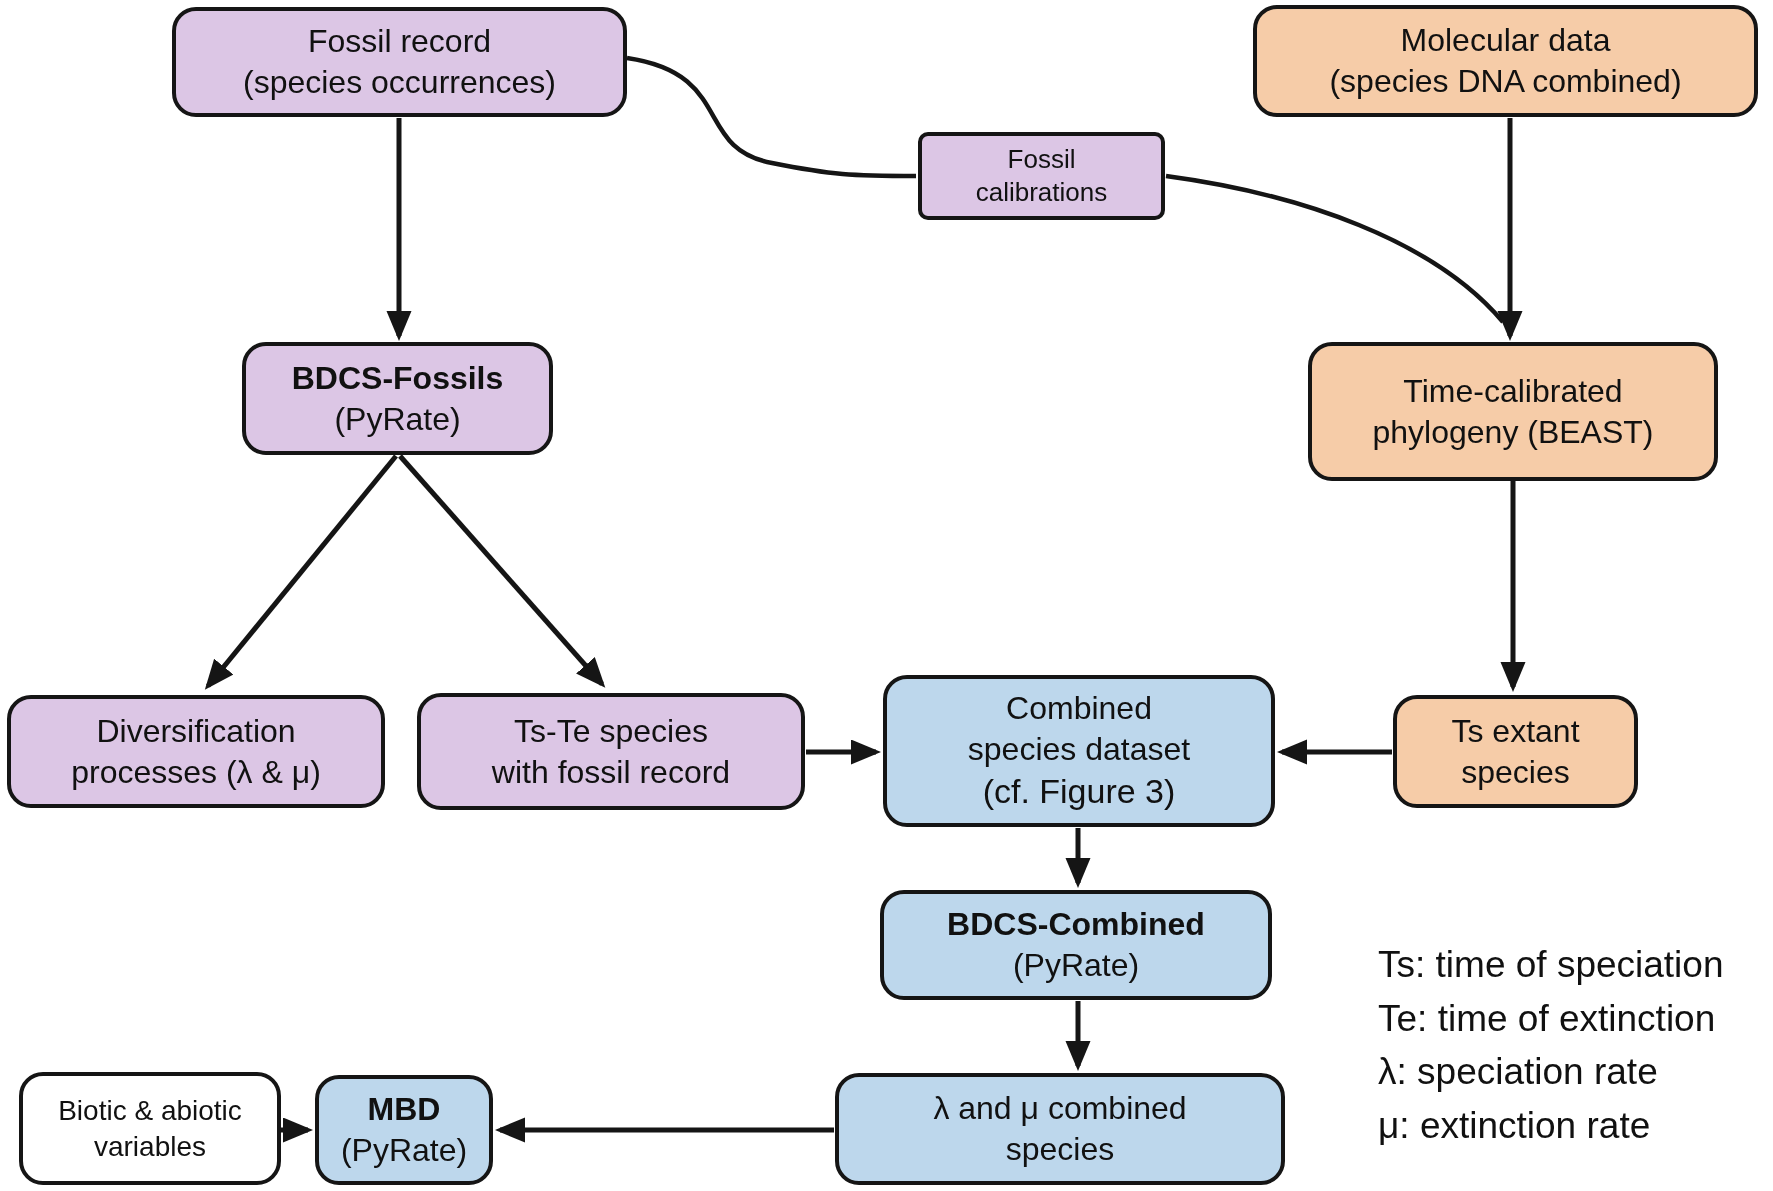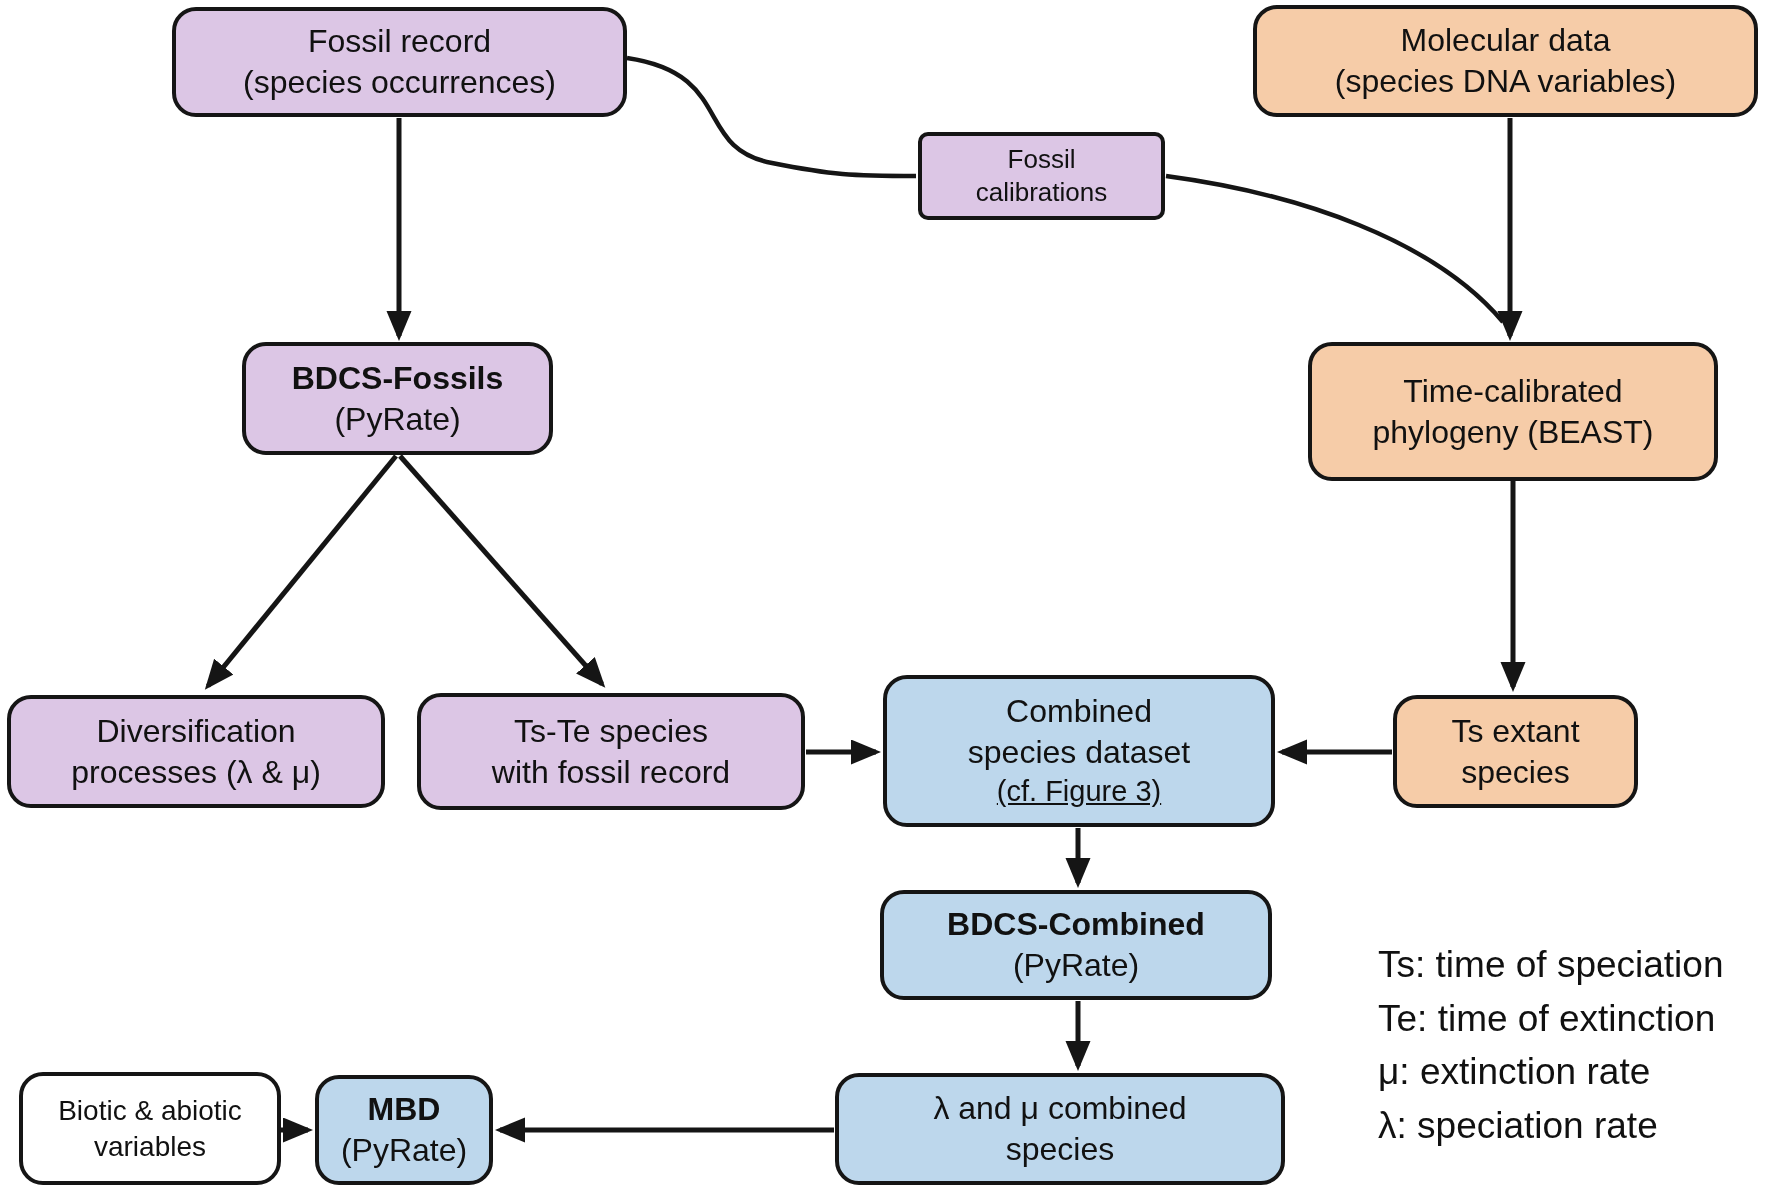--- a/index.html
+++ b/index.html
@@ -26,21 +26,21 @@
     text-align:center;
     font-size:32px;line-height:1.28;
     white-space:nowrap;
   }
   .purple{background:var(--purple,#dcc6e5);}
   .orange{background:var(--orange,#f6cca8);}
   .blue{background:var(--blue,#bdd7ec);}
   .white{background:var(--box_white,#ffffff);}
   .small{font-size:26px;border-radius:10px;}
   .f28{font-size:28px;}
-  .sub{font-size:29px;text-decoration:underline;}
+  .sub{font-size:34px;}
   .b{font-weight:700;}
   .i{}
   .legend{
     position:absolute;
     font-size:37px;line-height:1.45;
     white-space:nowrap;
   }
 </style>
 </head>
 <body>
@@ -68,21 +68,21 @@
     <path class="arrow" d="M236 1130 L308 1130" marker-end="url(#ah)"></path>
   </svg>
 
   <div class="node purple" style="left:172px;top:7px;width:455px;height:110px">
     <div>Fossil record</div>
     <div>(species occurrences)</div>
   </div>
 
   <div class="node orange" style="left:1253px;top:5px;width:505px;height:112px">
     <div>Molecular data</div>
-    <div>(species DNA variables)</div>
+    <div>(species DNA combined)</div>
   </div>
 
   <div class="node purple small" style="left:918px;top:132px;width:247px;height:88px">
     <div>Fossil</div>
     <div>calibrations</div>
   </div>
 
   <div class="node purple" style="left:242px;top:342px;width:311px;height:113px">
     <div class="b">BDCS-Fossils</div>
     <div>(PyRate)</div>
@@ -130,17 +130,17 @@
   </div>
 
   <div class="node white f28" style="left:19px;top:1072px;width:262px;height:113px">
     <div>Biotic &amp; abiotic</div>
     <div>variables</div>
   </div>
 
   <div class="legend" style="left:1378px;top:938px">
     <div><span class="i">Ts</span><span>: time of speciation</span></div>
     <div><span class="i">Te</span><span>: time of extinction</span></div>
+    <div><span>λ</span><span>: speciation rate</span></div>
     <div><span>μ</span><span>: extinction rate</span></div>
-    <div><span>λ</span><span>: speciation rate</span></div>
   </div>
 
 </div>
 
 </body></html>

